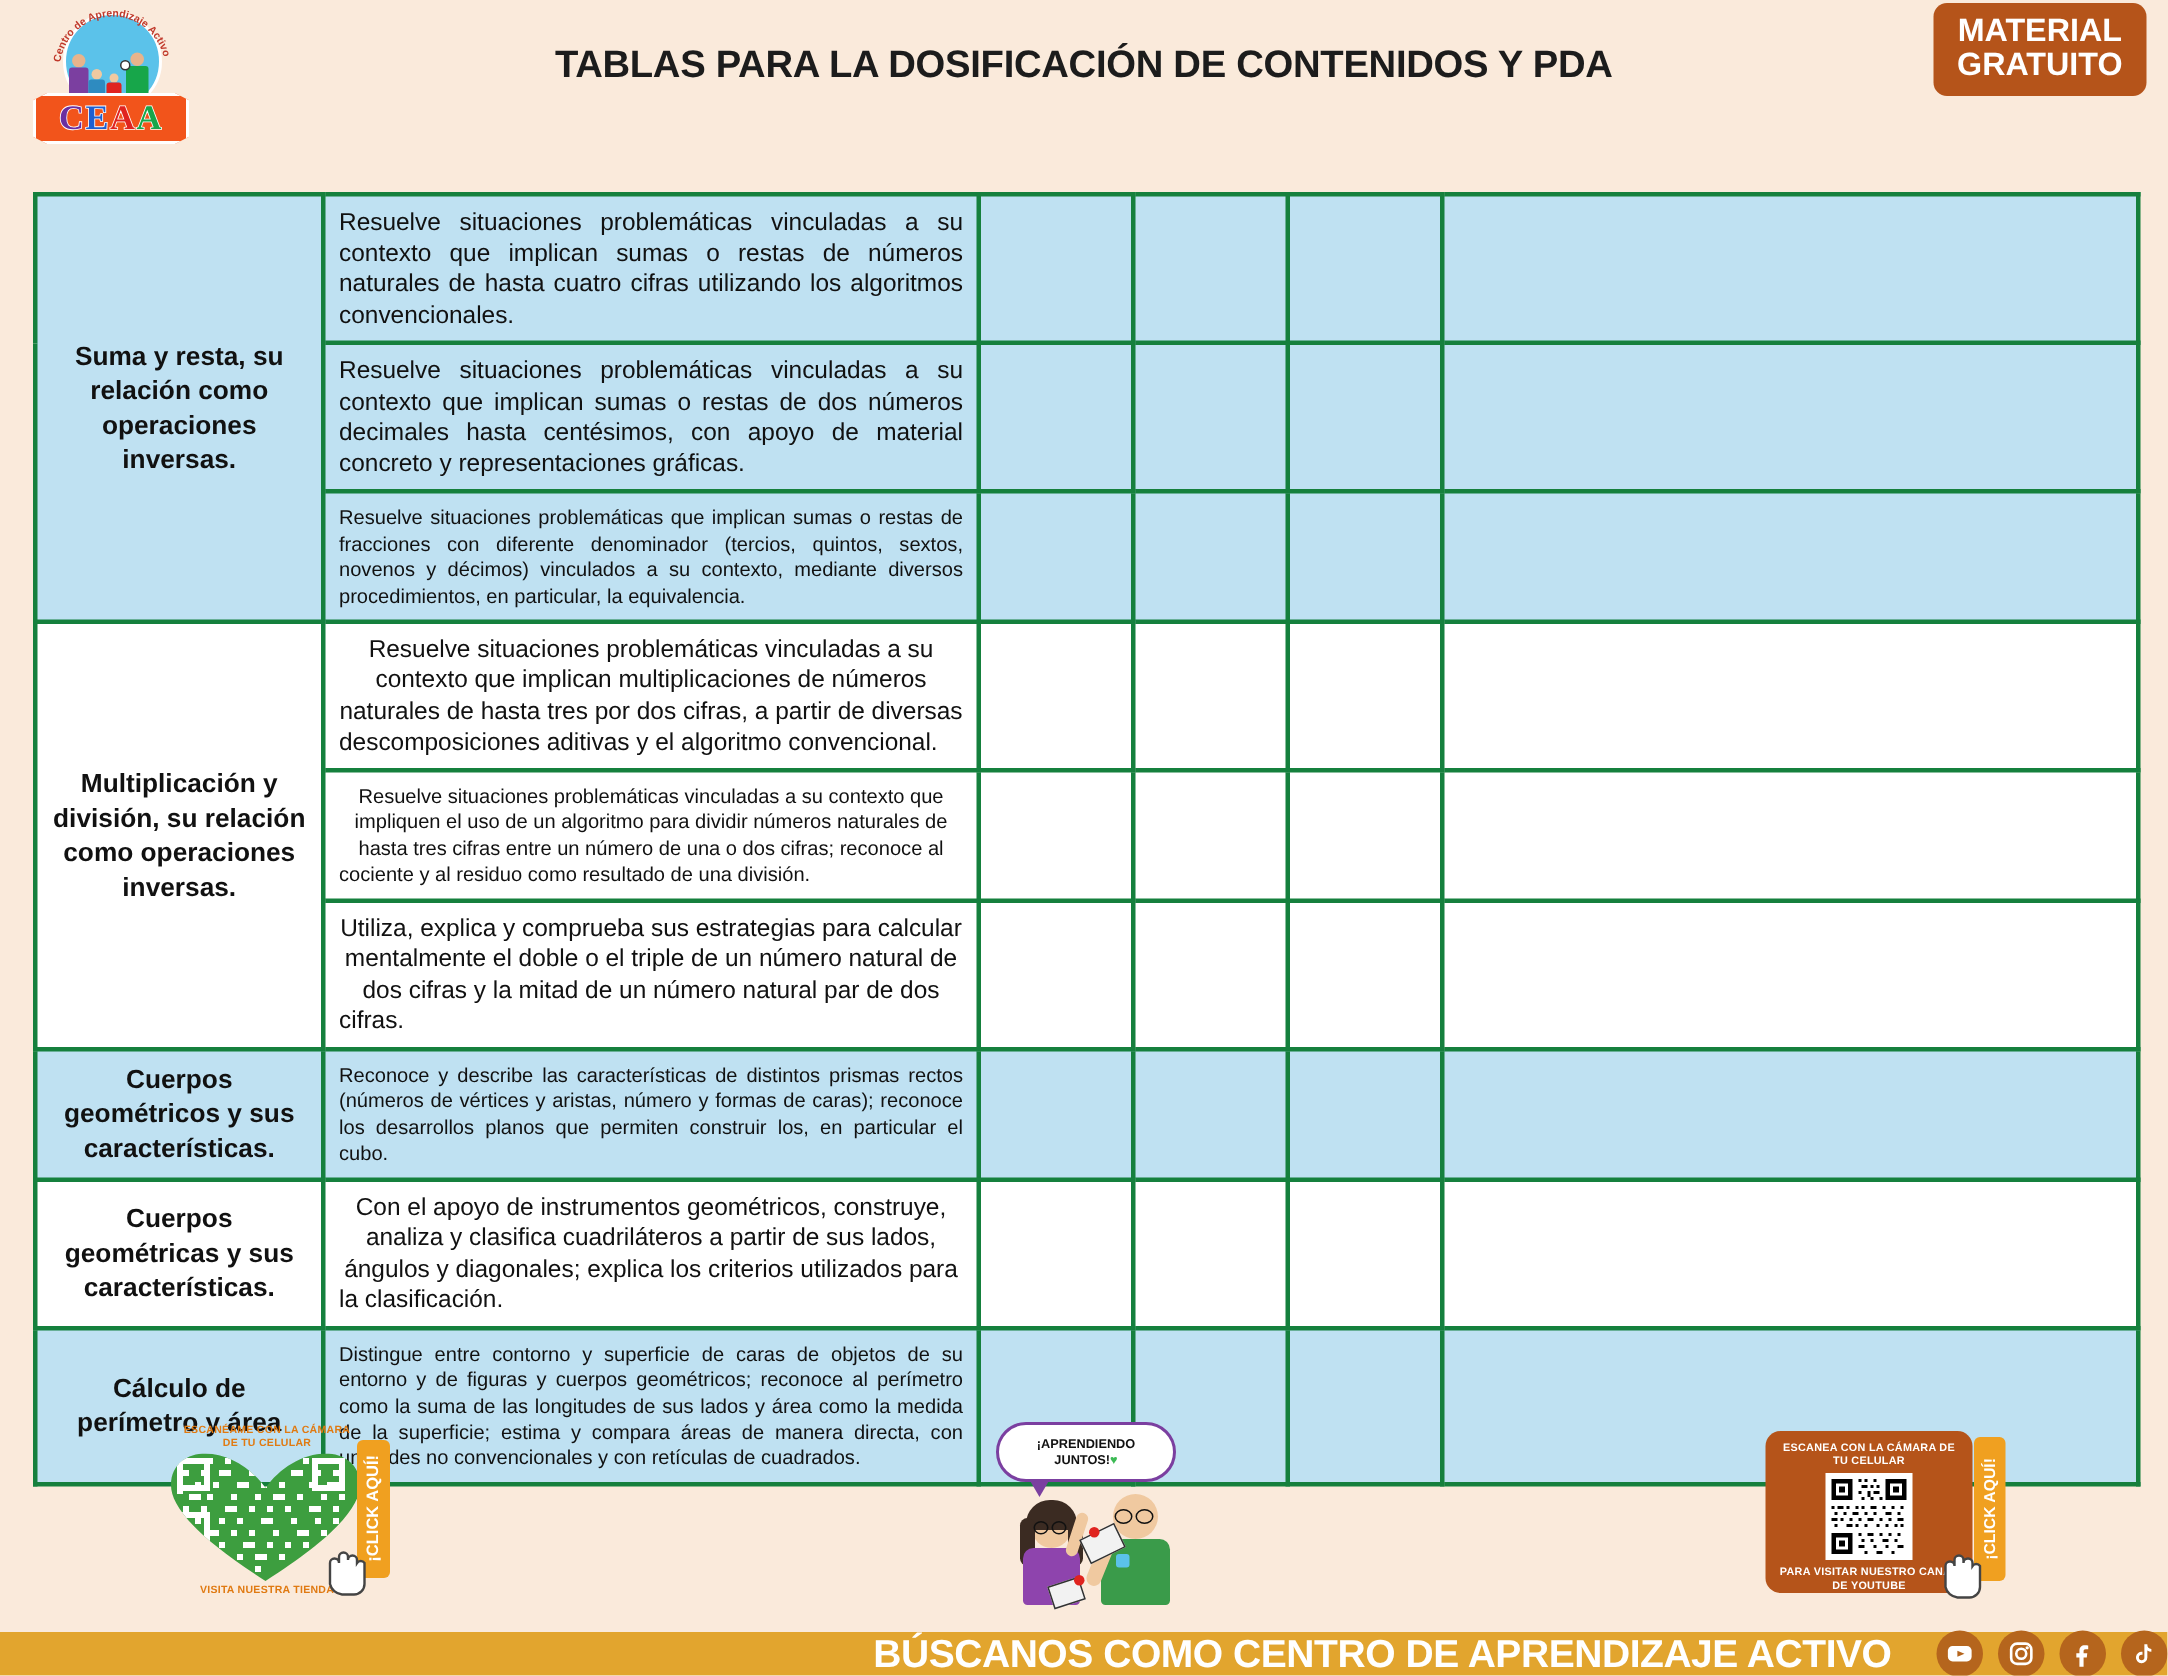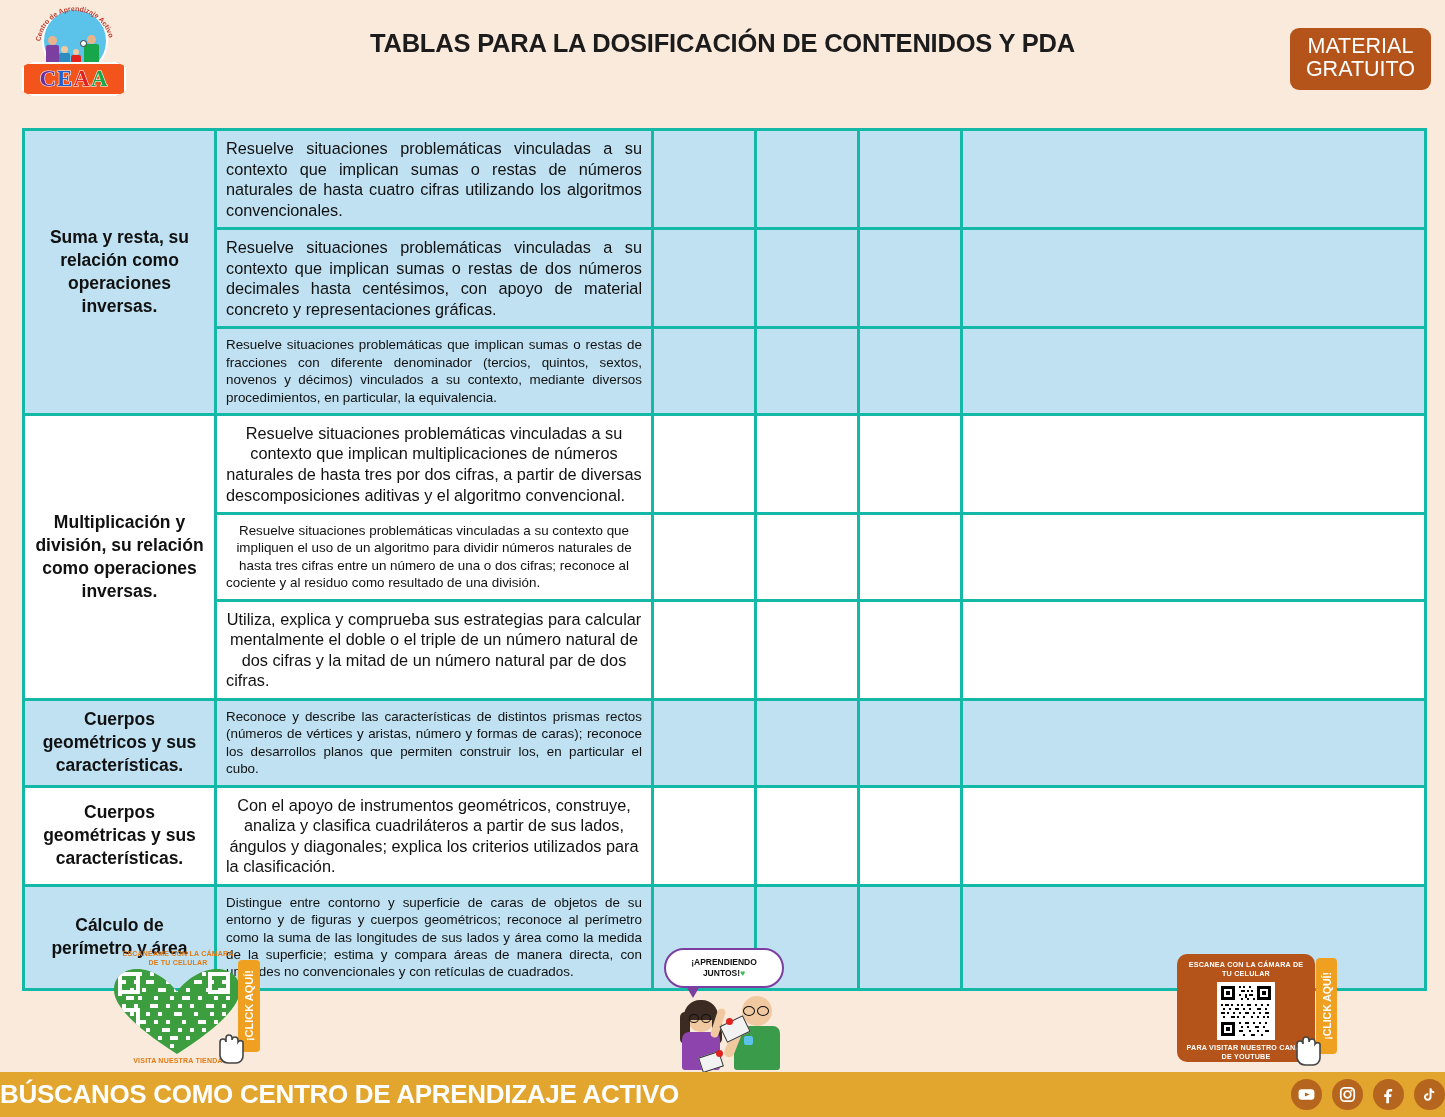--- a/index.html
+++ b/index.html
@@ -102,47 +102,47 @@
     font-weight: bold;
     color: #f5a623;
     line-height: 1.22;
     margin-top: 2px;
     letter-spacing: -0.2px;
   }
 
   .material-badge {
     position: absolute;
     right: 14px;
-    top: 28px;
+    top: 2px;
     background: #b5541a;
     color: #ffffff;
     border-radius: 9px;
     padding: 7px 16px 9px 16px;
     text-align: center;
-    font-weight: normal;
+    font-weight: bold;
     font-size: 21.5px;
     line-height: 1.08;
   }
 
   
   .table-wrap {
     position: absolute;
     left: 22px;
     top: 128px;
     width: 1402px;
     height: 814px;
   }
   table.pda {
     width: 100%;
     height: 100%;
     border-collapse: collapse;
     table-layout: fixed;
   }
   table.pda td {
-    border: 3px solid #14b8a6;
+    border: 3px solid #15803d;
     vertical-align: middle;
   }
   .col-topic { width: 192px; }
   .col-pda   { width: 437px; }
   .col-n     { width: 103px; }
   .col-wide  { width: 464px; }
 
   .topic-cell {
     text-align: center;
     font-weight: bold;
@@ -354,26 +354,26 @@
     transform: rotate(180deg);
     white-space: nowrap;
   }
 
   
   .bottom-bar {
     position: absolute;
     left: 0;
     bottom: 0;
     width: 100%;
-    height: 45px;
+    height: 29px;
     background: #e2a52e;
     display: flex;
     align-items: center;
-    justify-content: space-between;
-    gap: 2px;
+    justify-content: flex-end;
+    gap: 30px;
   }
   .bottom-bar .bb-text {
     color: #ffffff;
     font-weight: bold;
     font-size: 26px;
     letter-spacing: -0.3px;
   }
   .social {
     display: flex;
     gap: 10px;

